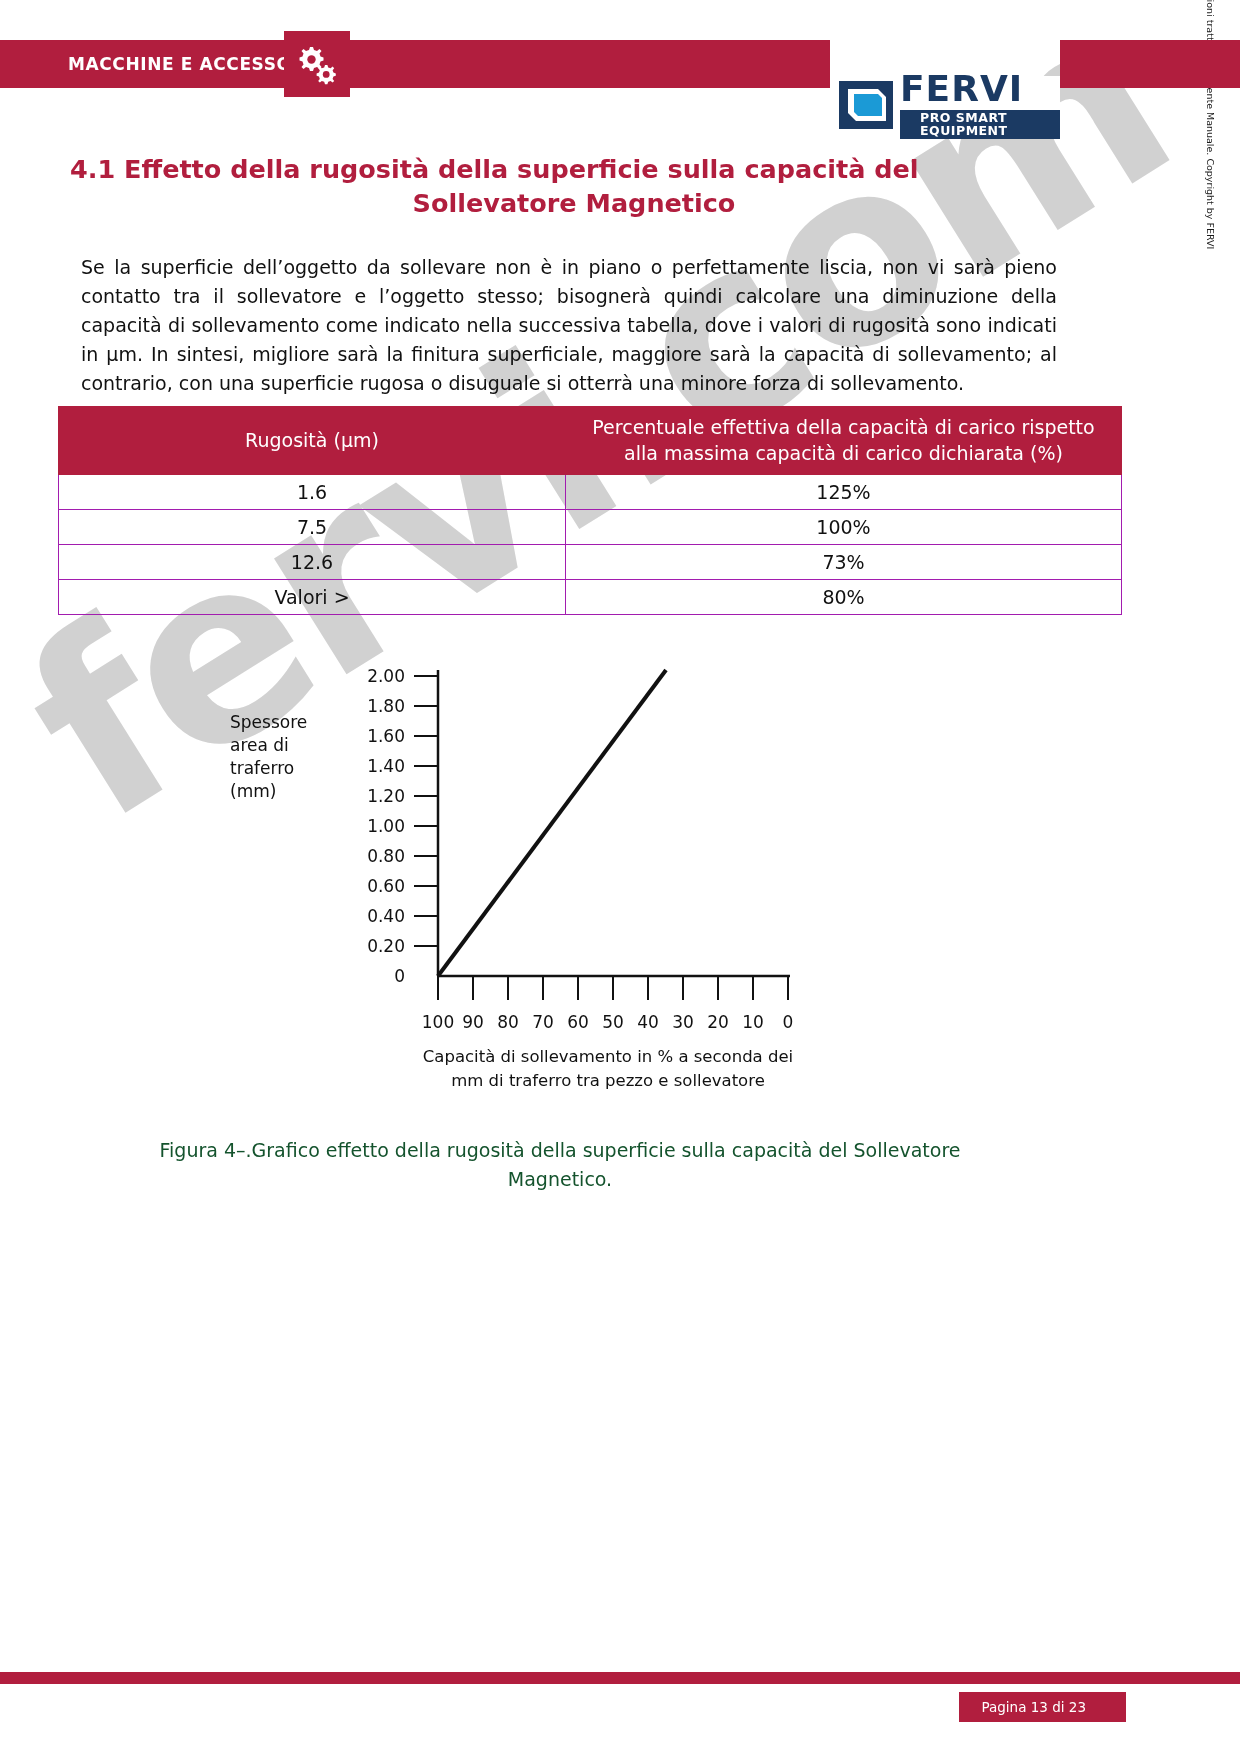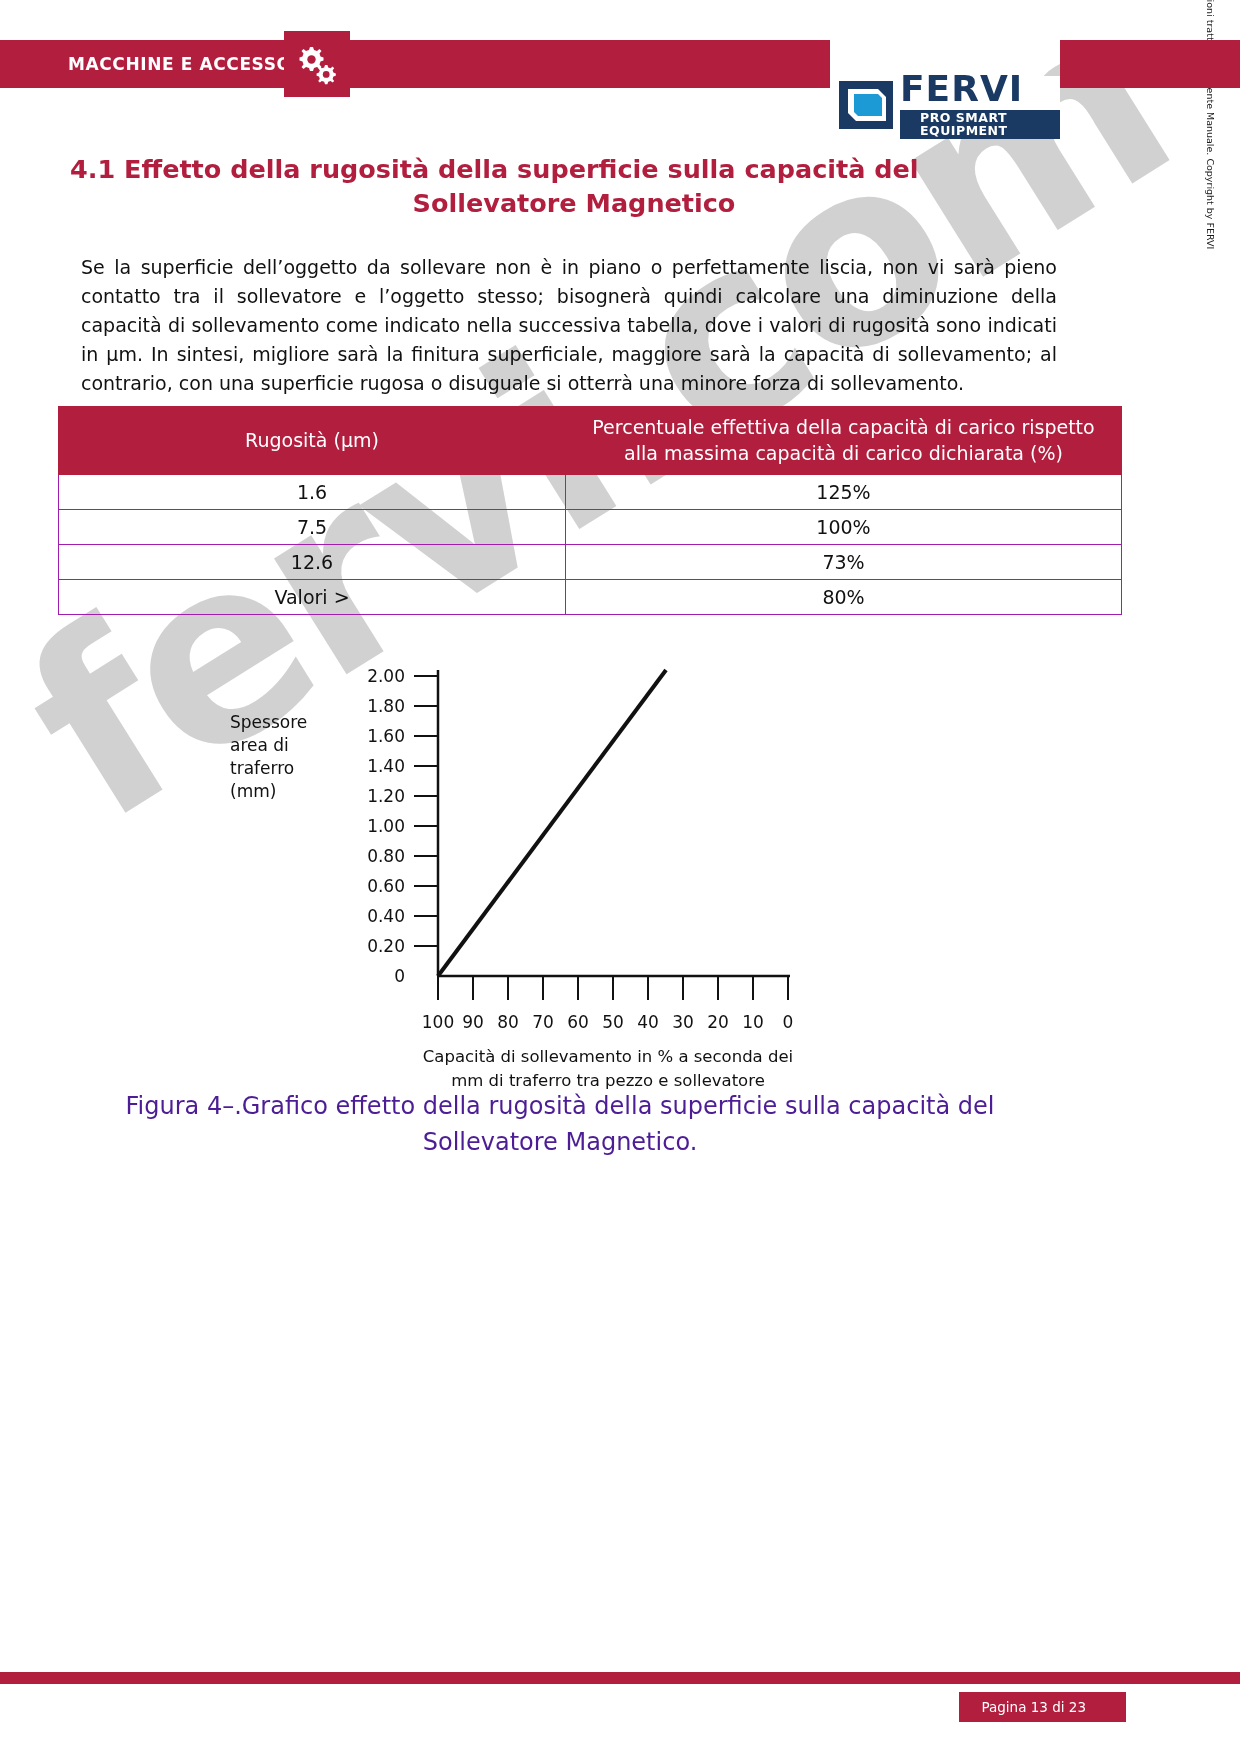--- a/index.html
+++ b/index.html
@@ -239,25 +239,25 @@
   }
   .ylabel-text {
     font-family: "DejaVu Sans", sans-serif;
     font-size: 17px;
     fill: #111111;
   }
 
   .figure-caption {
     position: absolute;
     left: 120px;
-    top: 1088px;
+    top: 1136px;
     width: 880px;
     text-align: center;
-    color: #4c1d95;
-    font-size: 24px;
+    color: #14532d;
+    font-size: 19px;
     line-height: 1.5;
     font-family: "DejaVu Sans", sans-serif;
   }
 
   
   .footer-bar {
     position: absolute;
     left: 0;
     top: 1672px;
     width: 1240px;

